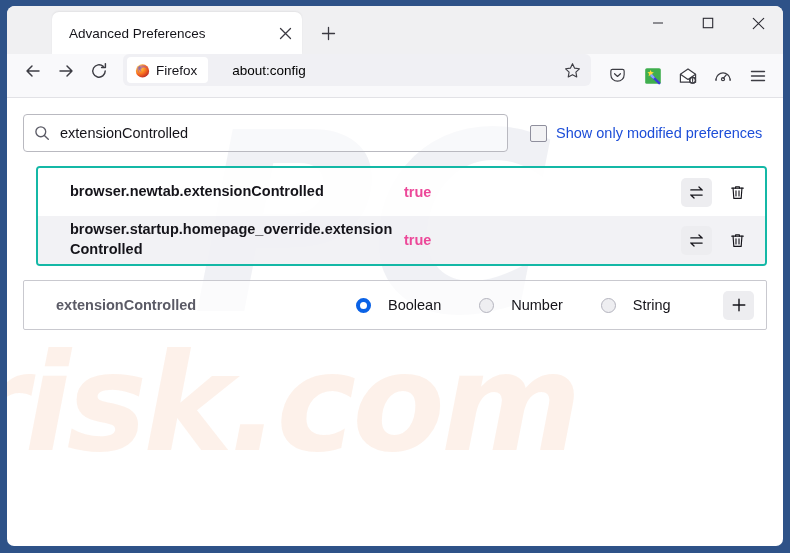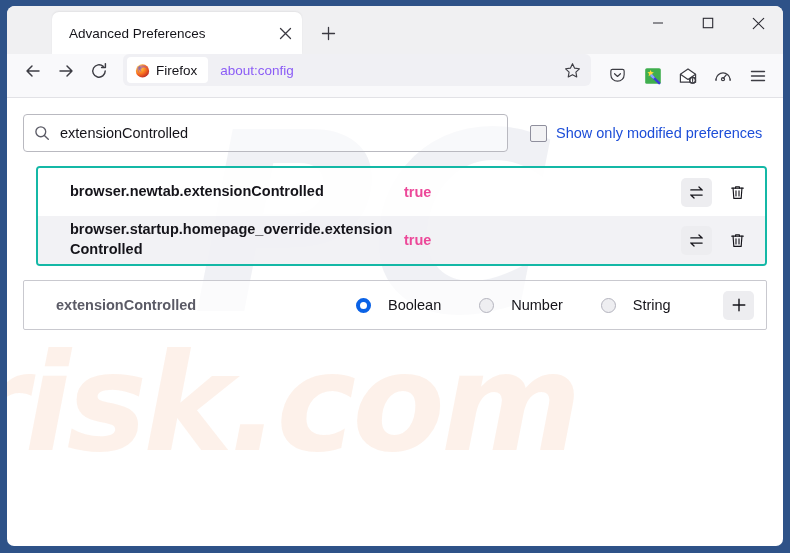--- a/index.html
+++ b/index.html
@@ -143,22 +143,22 @@
     border-radius: 4px;
     display: flex;
     align-items: center;
     gap: 6px;
     padding: 0 11px 0 8px;
     flex: 0 0 auto;
   }
   #ff-chip-label { font-size: 13.5px; color: #15141a; }
   #url-text {
     font-size: 13.5px;
-    color: #8b5cf6;
-    margin-left: 12px;
+    color: #000000;
+    margin-left: 24px;
     white-space: nowrap;
   }
   #star-btn {
     width: 30px; height: 30px;
     margin-left: auto;
     display: flex; align-items: center; justify-content: center;
     color: #3d3d44;
     flex: 0 0 auto;
   }
   #toolbar-right {

